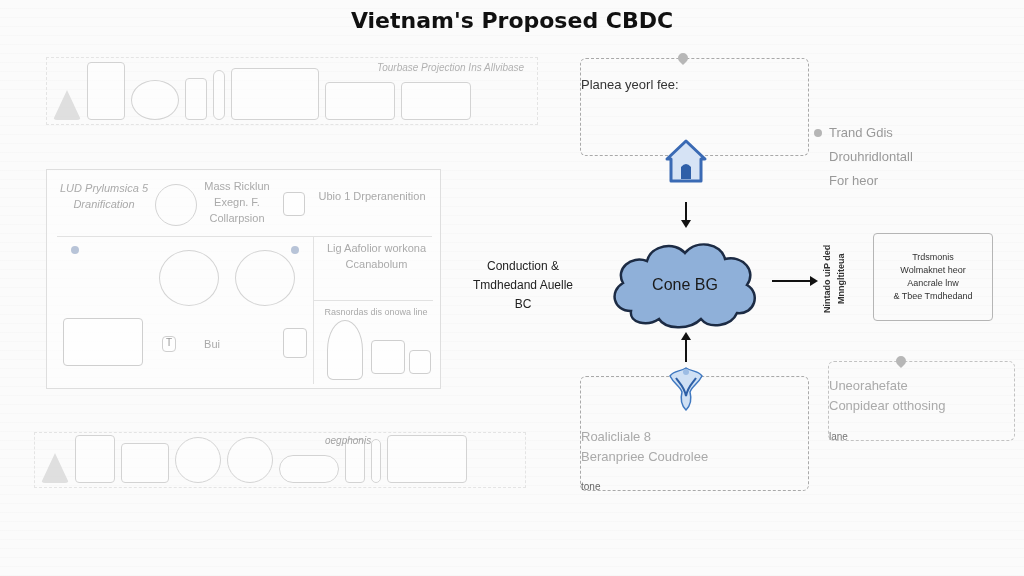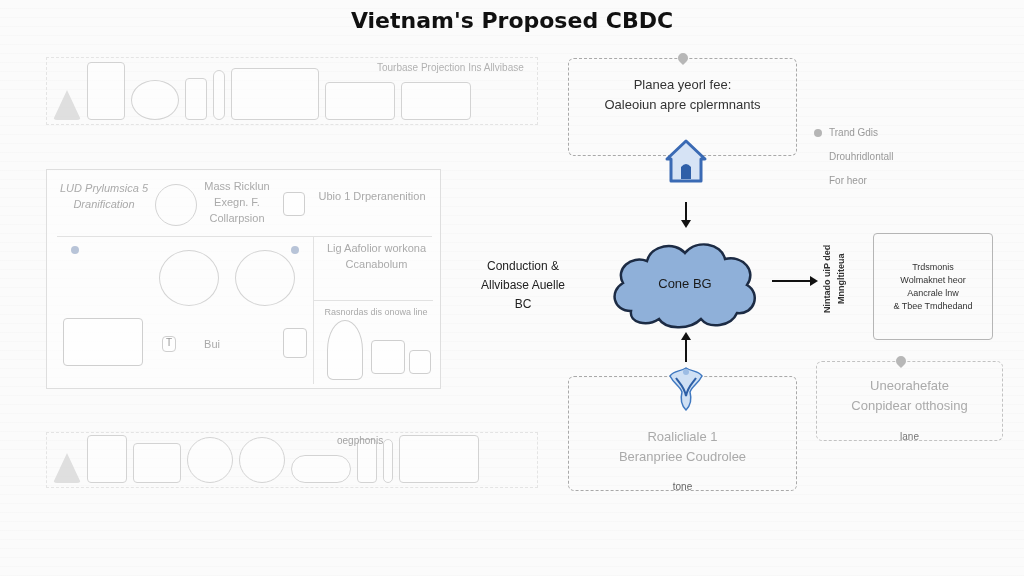--- a/index.html
+++ b/index.html
@@ -11,21 +11,21 @@
     position: relative;
     color: #222;
   }
   .title {
     position: absolute; left: 0; top: 8px; width: 1024px; text-align: center;
     font-family: "DejaVu Sans", sans-serif; font-weight: bold; font-size: 22px; color: #111;
   }
   
   .strip {
     position: absolute; border: 1px dashed #e2e2e2; display: flex; align-items: flex-end;
-    gap: 6px; padding: 4px 6px; opacity: 0.9;
+    gap: 6px; padding: 4px 6px; opacity: 0.9; font-style: italic;
   }
   .sk {
     border: 1px solid #cfcfcf; border-radius: 4px; background: rgba(255,255,255,0.5);
     position: relative;
   }
   .sk.round { border-radius: 50%; }
   .sk.tri {
     width: 0; height: 0; border: none; background: none;
     border-left: 14px solid transparent; border-right: 14px solid transparent;
     border-bottom: 30px solid #dcdcdc;
@@ -39,41 +39,41 @@
   .pcell { position: absolute; font-size: 11px; color: #aaa; text-align: center; line-height: 16px; }
   .pline { position: absolute; background: #e2e2e2; }
   .dot { position: absolute; width: 8px; height: 8px; border-radius: 50%; background: #b8c4d8; }
   .ring {
     position: absolute; border: 1.5px solid #d4d4d4; border-radius: 50%;
     display: flex; align-items: center; justify-content: center; font-size: 13px; color: #999;
   }
   
   .dbox {
     position: absolute; border: 1.5px dashed #a9a9a9; border-radius: 6px;
-    text-align: center; background: transparent;
+    text-align: left; background: transparent; margin-left: 12px;
   }
   .dbox .t { font-size: 13px; line-height: 20px; }
   .pin {
     position: absolute; width: 10px; height: 10px; background: #b7b7b7;
     border-radius: 50% 50% 50% 0; transform: rotate(-45deg);
   }
   .arrow-v { position: absolute; width: 2px; background: #111; }
   .arrow-h { position: absolute; height: 2px; background: #111; }
   .head-down { position: absolute; width: 0; height: 0; border-left: 5px solid transparent; border-right: 5px solid transparent; border-top: 8px solid #111; }
   .head-up { position: absolute; width: 0; height: 0; border-left: 5px solid transparent; border-right: 5px solid transparent; border-bottom: 8px solid #111; }
   .head-right { position: absolute; width: 0; height: 0; border-top: 5px solid transparent; border-bottom: 5px solid transparent; border-left: 8px solid #111; }
-  .side-text { position: absolute; font-size: 10px; color: #999; line-height: 24px; }
+  .side-text { position: absolute; font-size: 13px; color: #999; line-height: 24px; }
   .conn-label { position: absolute; left: 468px; top: 257px; width: 110px; text-align: center; font-size: 12px; line-height: 19px; color: #222; }
   .vert-label {
     position: absolute; left: 820px; top: 236px; width: 36px; height: 86px;
     writing-mode: vertical-rl; transform: rotate(180deg); font-size: 9px; font-weight: bold;
     color: #333; line-height: 14px; text-align: center;
   }
   .solid-box {
-    position: absolute; left: 873px; top: 233px; width: 120px; height: 107px;
+    position: absolute; left: 873px; top: 233px; width: 120px; height: 88px;
     border: 1.5px solid #b5b5b5; border-radius: 4px; font-size: 9px; color: #333;
     display: flex; flex-direction: column; justify-content: center; align-items: center; line-height: 13px;
   }
 </style>
 </head>
 <body>
 
 <div class="title">Vietnam's Proposed CBDC</div>
 
 <div class="strip" style="left:46px; top:57px; width:492px; height:68px;">
@@ -105,83 +105,82 @@
   <div class="pcell" style="left:270px; top:134px; width:118px; font-size:9px;">Rasnordas dis onowa line</div>
   <div class="sk" style="position:absolute; left:16px; top:148px; width:80px; height:48px;"></div>
   <div class="sk" style="position:absolute; left:115px; top:166px; width:14px; height:16px; font-size:10px; color:#999; text-align:center;"><span>T</span></div>
   <div class="pcell" style="left:150px; top:166px; width:30px;">Bui</div>
   <div class="sk" style="position:absolute; left:236px; top:158px; width:24px; height:30px;"></div>
   <div class="sk" style="position:absolute; left:280px; top:150px; width:36px; height:60px; border-radius:50% 50% 6px 6px;"></div>
   <div class="sk" style="position:absolute; left:324px; top:170px; width:34px; height:34px;"></div>
   <div class="sk" style="position:absolute; left:362px; top:180px; width:22px; height:24px;"></div>
 </div>
 
-<div class="strip" style="left:46px; top:432px; width:492px; height:56px;">
+<div class="strip" style="left:34px; top:432px; width:492px; height:56px;">
   <div class="sk tri"></div>
   <div class="sk" style="width:40px; height:48px;"></div>
   <div class="sk" style="width:48px; height:40px;"></div>
   <div class="sk round" style="width:46px; height:46px;"></div>
   <div class="sk round" style="width:46px; height:46px;"></div>
   <div class="sk" style="width:60px; height:28px; border-radius:20px;"></div>
   <div class="sk" style="width:20px; height:44px;"></div>
   <div class="sk" style="width:10px; height:44px; border-radius:6px;"></div>
   <div class="sk" style="width:80px; height:48px;"></div>
   <div class="strip-label" style="left:290px; top:2px; color:#999;">oegphonis</div>
 </div>
 
 <div class="dbox" style="left:568px; top:58px; width:229px; height:98px; padding-top:16px;">
   <div class="t" style="color:#333;">Planea yeorl fee:</div>
-  <div class="t" style="color:#333;">Oaleoiun apre cplermnants</div>
 </div>
 <div class="pin" style="left:678px; top:53px;"></div>
 
 <svg style="position:absolute; left:663px; top:137px;" width="46" height="48" viewBox="0 0 46 48">
   <path d="M4 22 L23 4 L42 22 L38 22 L38 44 L8 44 L8 22 Z" fill="#d6e3f5" stroke="#3a6ab4" stroke-width="3" stroke-linejoin="round"></path>
   <path d="M18 42 L18 30 Q23 24 28 30 L28 42 Z" fill="#2f5fa8"></path>
 </svg>
 
 <div class="dot" style="left:814px; top:129px; background:#b5b5b5;"></div>
 <div class="side-text" style="left:829px; top:121px;">Trand Gdis</div>
 <div class="side-text" style="left:829px; top:145px;">Drouhridlontall</div>
 <div class="side-text" style="left:829px; top:169px;">For heor</div>
 
 <div class="arrow-v" style="left:685px; top:202px; height:20px;"></div>
 <div class="head-down" style="left:681px; top:220px;"></div>
 
 <div class="conn-label">
   <div>Conduction &amp;</div>
-  <div>Allvibase Auelle</div>
+  <div>Tmdhedand Auelle</div>
   <div>BC</div>
 </div>
 
 <svg style="position:absolute; left:605px; top:233px;" width="160" height="100" viewBox="0 0 160 100">
   <path d="M26 78 C8 78 4 58 18 50 C10 36 26 22 42 28 C46 12 70 8 80 20 C92 6 116 10 120 26 C138 22 152 38 142 52 C156 60 150 82 132 80 C126 94 104 96 96 86 C84 98 60 96 54 86 C42 94 24 90 26 78 Z" fill="#8fb0d9" stroke="#1c2b44" stroke-width="2.5"></path>
 </svg>
-<div style="position:absolute; left:605px; top:276px; width:160px; text-align:center; font-size:13px; color:#1a1a1a;">Cone BG</div>
+<div style="position:absolute; left:605px; top:276px; width:160px; text-align:center; font-size:16px; color:#1a1a1a;">Cone BG</div>
 
 <div class="arrow-h" style="left:772px; top:280px; height:2px; width:40px;"></div>
 <div class="head-right" style="left:810px; top:276px;"></div>
 
 <div class="vert-label">
   <div>Nintado uiP ded</div>
   <div>Mnngltiteua</div>
 </div>
 
 <div class="solid-box">
   <div>Trdsmonis</div>
   <div>Wolmaknet heor</div>
   <div>Aancrale lnw</div>
   <div>&amp; Tbee Tmdhedand</div>
 </div>
 
 <div class="head-up" style="left:681px; top:332px;"></div>
 <div class="arrow-v" style="left:685px; top:338px; height:24px;"></div>
 
 <div class="dbox" style="left:568px; top:376px; width:229px; height:115px; padding-top:50px;">
-  <div class="t" style="color:#aaa;">Roalicliale 1</div>
+  <div class="t" style="color:#aaa;">Roalicliale 8</div>
   <div class="t" style="color:#aaa;">Beranpriee Coudrolee</div>
   <div style="position:absolute; left:0; bottom:-2px; width:100%; font-size:10px; color:#666;">tone</div>
 </div>
 
 <svg style="position:absolute; left:660px; top:362px;" width="52" height="52" viewBox="0 0 52 52">
   <path d="M26 6 C20 10 14 8 10 14 C14 22 20 24 22 30 C20 38 22 44 26 48 C30 44 32 38 30 30 C32 24 38 22 42 14 C38 8 32 10 26 6 Z" fill="#cfe0f4" stroke="#3f78c0" stroke-width="1.5"></path>
   <path d="M16 16 C20 22 24 24 26 34 C28 24 32 22 36 16" fill="none" stroke="#2d5fa6" stroke-width="2"></path>
   <circle cx="26" cy="10" r="3" fill="#9cbce4"></circle>
 </svg>
 

